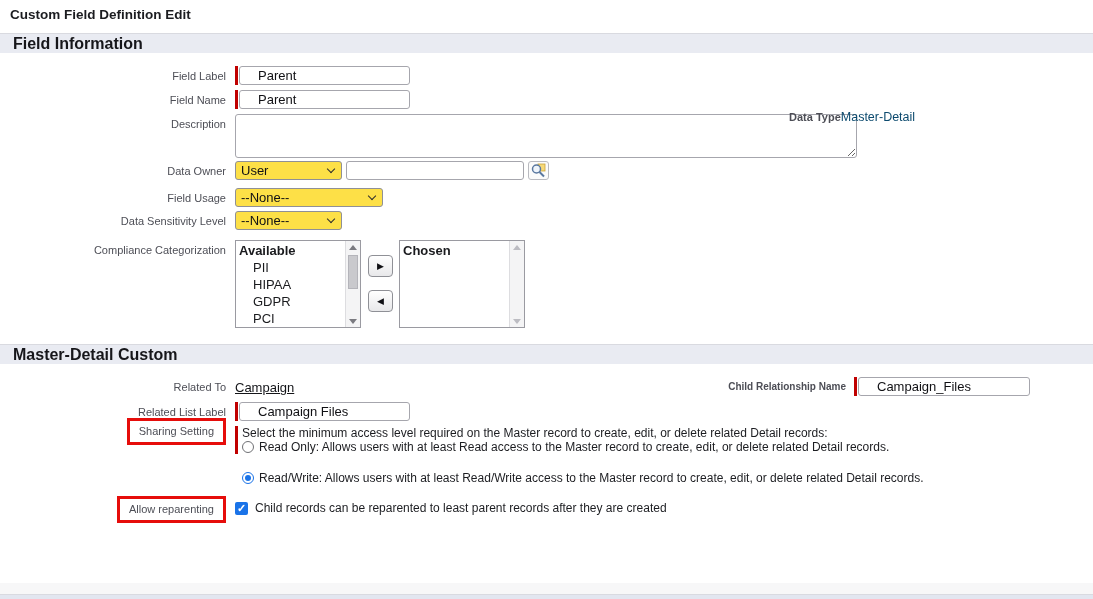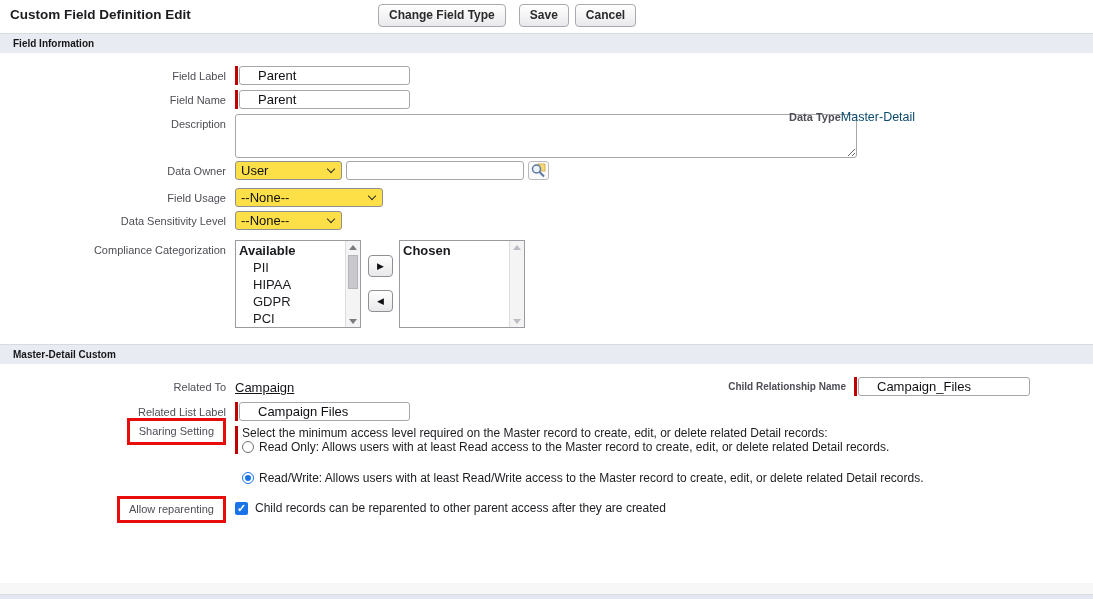--- a/index.html
+++ b/index.html
@@ -12,21 +12,21 @@
   .page-title { position:absolute; left:10px; top:7px; font-size:13.5px; font-weight:bold; color:#1b1c20; }
   .topbar-buttons { position:absolute; left:378px; top:4px; display:flex; }
   .btn { font-family:"Liberation Sans", sans-serif; font-size:12px; font-weight:bold; color:#2b2b2e;
          background:linear-gradient(#ffffff,#e9e9ec); border:1px solid #a9a9b0; border-radius:4px;
          padding:3px 10px 4px 10px; cursor:pointer; }
   .btn-cft { margin-right:13px; }
   .btn-save { margin-right:6px; }
 
   
   .section-header { height:20px; line-height:19px; background:#e9ebf2; border-top:1px solid #d9dae0;
-                    font-size:10px; font-weight:bold; color:#16161a; padding-left:13px; }
+                    font-size:16px; font-weight:bold; color:#16161a; padding-left:13px; }
   .sh1 { margin-top:4px; }
   .sh2 { margin-top:16px; }
 
   
   .section-body { padding-top:13px; position:relative; }
   .row { display:flex; align-items:flex-start; }
   .lbl { width:235px; flex-shrink:0; text-align:right; padding-right:9px; padding-top:4px;
          font-size:11px; color:#4d4e56; }
   .ctl { display:flex; align-items:flex-start; }
   .req { width:3px; height:19px; background:#c00000; margin-right:1px; flex-shrink:0; }
@@ -104,25 +104,20 @@
   .band-light { position:absolute; left:0; right:0; bottom:5px; height:11px; background:#f7f7f8; }
   .band-blue  { position:absolute; left:0; right:0; bottom:0; height:5px; background:#e2e6f0; border-top:1px solid #d9dae0; }
 </style>
 </head>
 <body>
 
 <div class="screen">
 
   <div class="topbar">
     <div class="page-title">Custom Field Definition Edit</div>
-    <div class="topbar-buttons">
-      <button class="btn btn-cft">Change Field Type</button>
-      <button class="btn btn-save">Save</button>
-      <button class="btn">Cancel</button>
-    </div>
   </div>
 
   <div class="section-header sh1">Field Information</div>
 
   <div class="section-body">
 
     <div class="datatype">
       <span class="dt-label">Data Type</span>
       <span class="dt-value">Master-Detail</span>
     </div>
@@ -280,21 +275,21 @@
         </div>
       </div>
     </div>
 
     <div class="row" style="margin-top:16px;">
       <div class="lbl lbl-annot" style="margin-top:-5px;">
         <span class="annot">Allow reparenting</span>
       </div>
       <div class="check-line">
         <span class="check">✓</span>
-        <span>Child records can be reparented to other parent access after they are created</span>
+        <span>Child records can be reparented to least parent records after they are created</span>
       </div>
     </div>
 
   </div>
 
   <div class="band-light"></div>
   <div class="band-blue"></div>
 
 </div>
 

